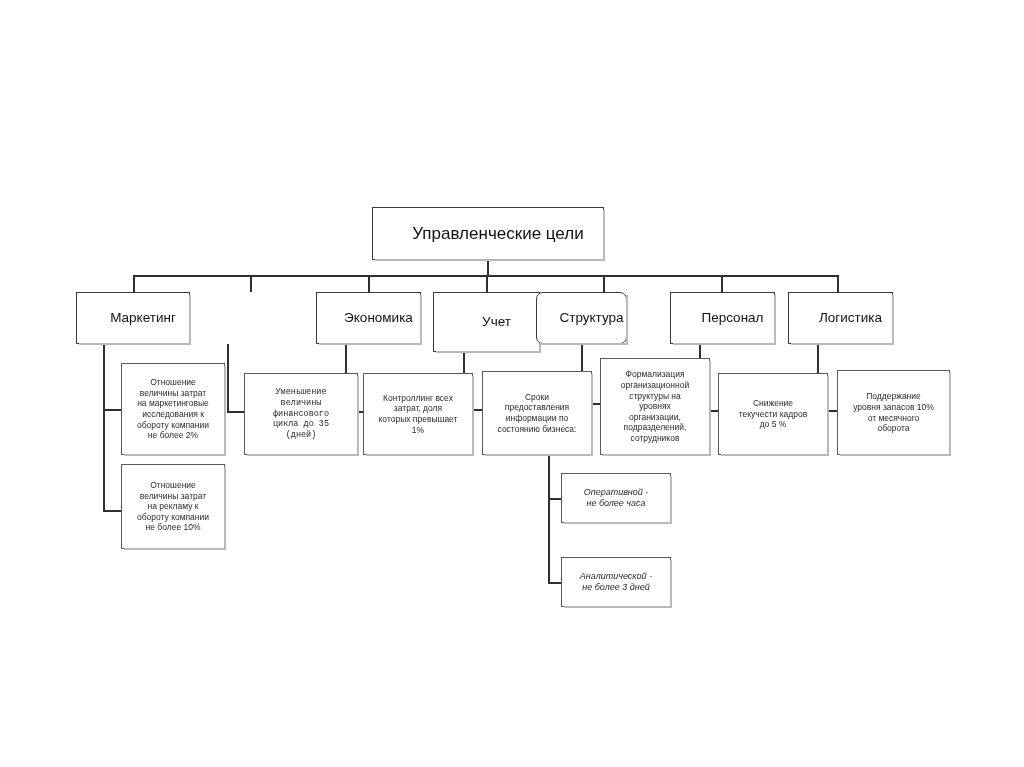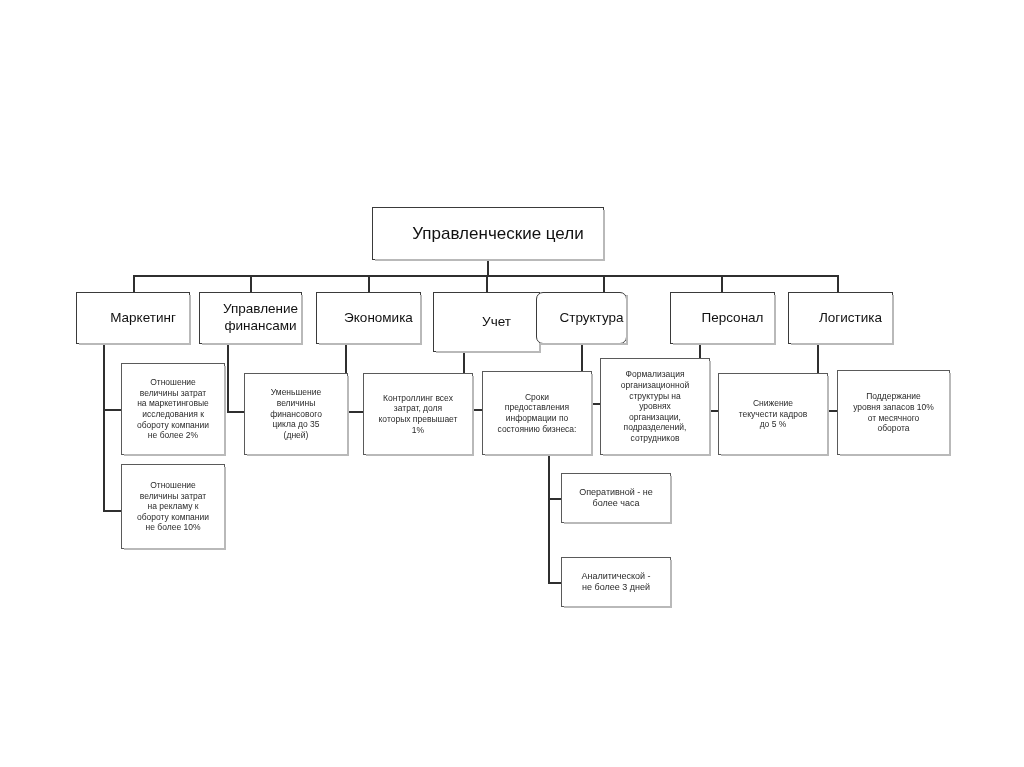--- a/index.html
+++ b/index.html
@@ -60,20 +60,21 @@
     font-size: 8.5px;
     color: #2a2a2a;
     padding: 4px 14px;
     border-color: #5a5a5a;
   }
   .box-sub {
     font-size: 9px;
     color: #2a2a2a;
     padding: 4px 17px;
     border-color: #5a5a5a;
+    font-style: italic;
   }
   .ln {
     position: absolute;
     background: #2f2f2f;
     z-index: 1;
   }
   .ln-h { height: 1.6px; }
   .ln-v { width: 1.6px; }
 </style>
 </head>
@@ -94,23 +95,20 @@
   <div class="ln ln-v" style="left:368px; top:275px; height:17px;"></div>
   <div class="ln ln-v" style="left:486px; top:275px; height:17px;"></div>
   <div class="ln ln-v" style="left:603px; top:275px; height:17px;"></div>
   <div class="ln ln-v" style="left:721px; top:275px; height:17px;"></div>
   <div class="ln ln-v" style="left:837px; top:275px; height:17px;"></div>
 
   <div class="box box-cat" style="left:76px; top:292px; width:114px; height:52px;">
     <span>Маркетинг</span>
   </div>
 
-  <div class="box box-cat" style="left:199px; top:292px; width:103px; height:52px;">
-    <span>Управление финансами</span>
-  </div>
 
   <div class="box box-cat" style="left:316px; top:292px; width:105px; height:52px;">
     <span>Экономика</span>
   </div>
 
   <div class="box box-cat" style="left:433px; top:292px; width:107px; height:60px;">
     <span>Учет</span>
   </div>
 
   <div class="box box-cat" style="left:536px; top:292px; width:91px; height:52px;border-radius:7px;">
@@ -133,21 +131,21 @@
     <span>Отношение величины затрат на маркетинговые исследования к обороту компании не более 2%</span>
   </div>
 
   <div class="box box-detail" style="left:121px; top:464px; width:104px; height:85px;">
     <span>Отношение величины затрат на рекламу к обороту компании не более 10%</span>
   </div>
 
   <div class="ln ln-v" style="left:227px; top:344px; height:69px;"></div>
   <div class="ln ln-h" style="left:227px; top:411px; width:18px;"></div>
 
-  <div class="box box-detail" style="left:244px; top:373px; width:104px; height:82px;">
+  <div class="box box-detail" style="left:244px; top:373px; width:114px; height:82px;font-family:Liberation Mono, monospace;">
     <span>Уменьшение величины финансового цикла до 35 (дней)</span>
   </div>
 
   <div class="ln ln-v" style="left:345px; top:344px; height:69px;"></div>
   <div class="ln ln-h" style="left:345px; top:411px; width:19px;"></div>
 
   <div class="box box-detail" style="left:363px; top:373px; width:110px; height:82px;">
     <span>Контроллинг всех затрат, доля которых превышает 1%</span>
   </div>
 

